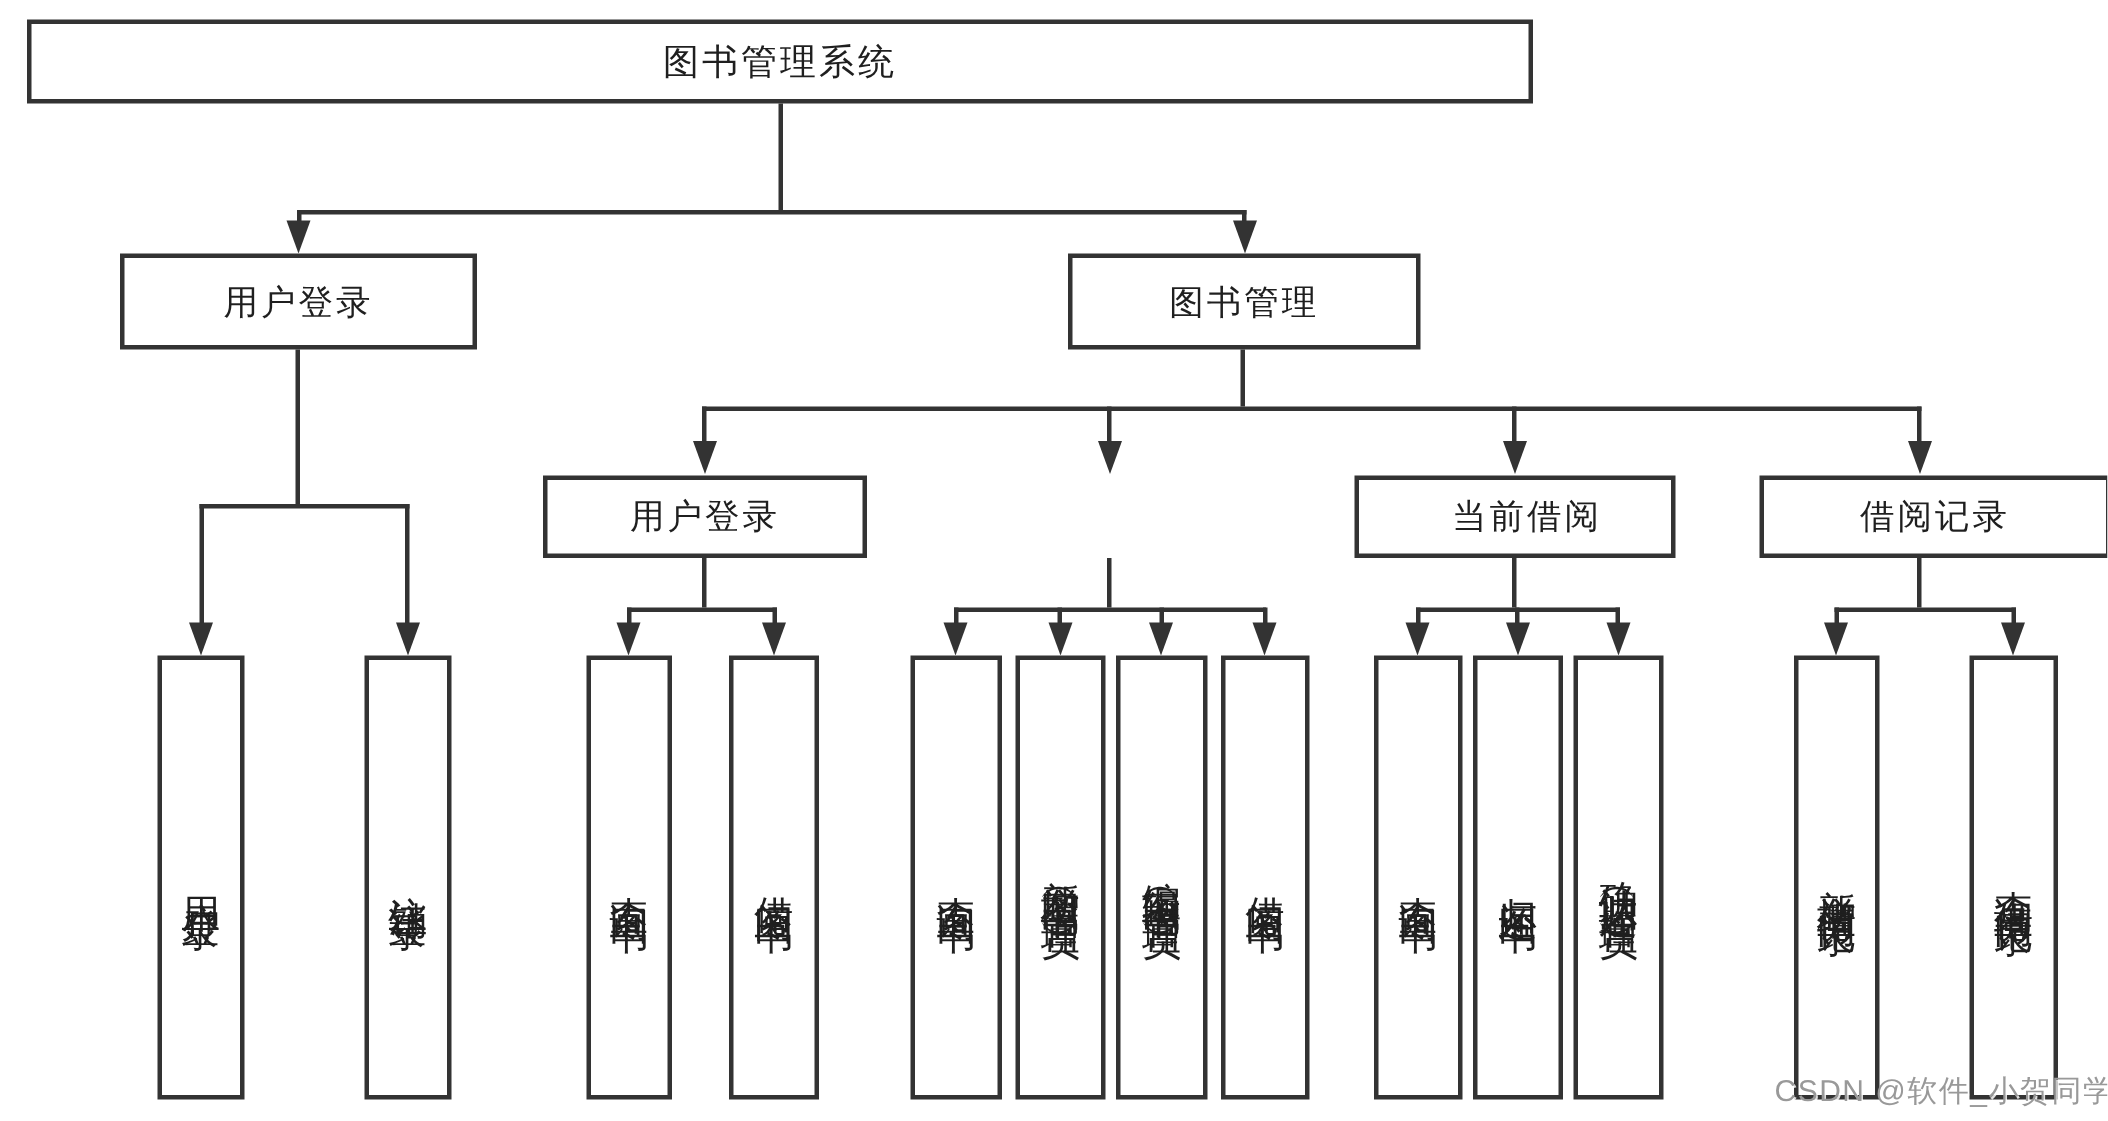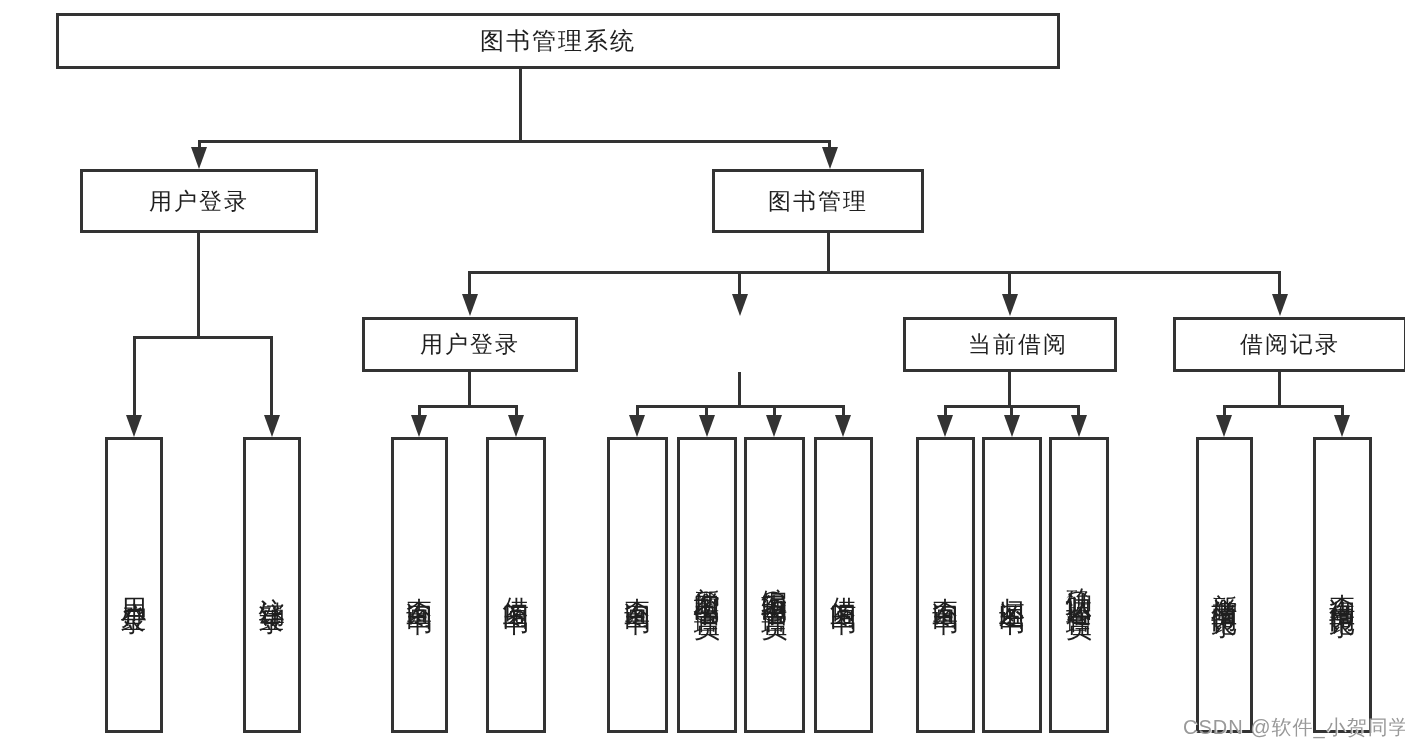--- a/index.html
+++ b/index.html
@@ -53,31 +53,31 @@
     letter-spacing:1px;
     text-shadow:1px 1px 0 rgba(255,255,255,.85);
     white-space:nowrap;
   }
 </style>
 </head>
 <body>
 
 <div id="canvas">
 
-  <div class="node h root" style="left:18px;top:13px;width:1004px;height:56px;margin-left:38px;">图书管理系统</div>
+  <div class="node h root" style="left:18px;top:13px;width:1004px;height:56px;">图书管理系统</div>
 
   <div class="vl" style="left:519px;top:69px;height:71px;"></div>
   <div class="hl" style="left:198px;top:140px;width:633px;"></div>
   <div class="vl" style="left:198px;top:140px;height:12px;"></div>
   <div class="arrow" style="left:191px;top:147px;"></div>
   <div class="vl" style="left:828px;top:140px;height:12px;"></div>
   <div class="arrow" style="left:822px;top:147px;"></div>
 
   <div class="node h" style="left:80px;top:169px;width:238px;height:64px;">用户登录</div>
-  <div class="node h" style="left:712px;top:169px;width:212px;height:64px;">图书管理</div>
+  <div class="node h" style="left:712px;top:169px;width:235px;height:64px;">图书管理</div>
 
   <div class="vl" style="left:197px;top:233px;height:103px;"></div>
   <div class="hl" style="left:133px;top:336px;width:140px;"></div>
   <div class="vl" style="left:133px;top:336px;height:84px;"></div>
   <div class="arrow" style="left:126px;top:415px;"></div>
   <div class="vl" style="left:270px;top:336px;height:84px;"></div>
   <div class="arrow" style="left:264px;top:415px;"></div>
 
   <div class="vl" style="left:827px;top:233px;height:38px;"></div>
   <div class="hl" style="left:468px;top:271px;width:813px;"></div>

